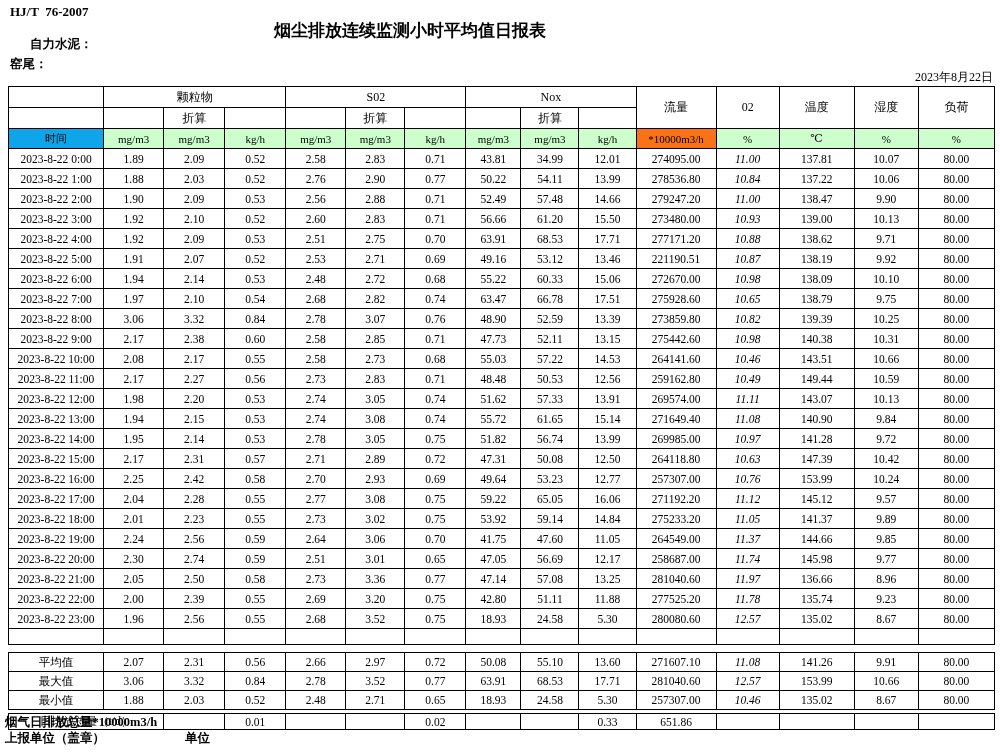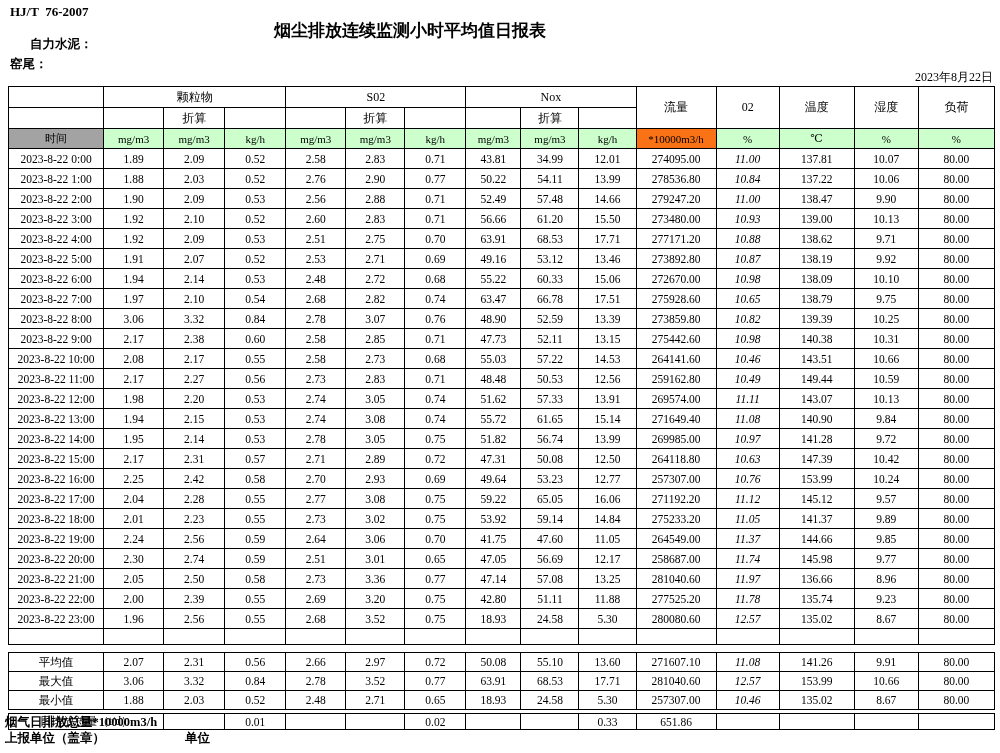--- a/index.html
+++ b/index.html
@@ -79,21 +79,21 @@
           <td>折算</td>
           <td></td>
           <td></td>
           <td>折算</td>
           <td></td>
           <td></td>
           <td>折算</td>
           <td></td>
         </tr>
         <tr class="urow">
-          <td class="green" style="background: #a3a3a3; text-align: center;">时间</td>
+          <td class="green" style="background: #0ea5e9; text-align: center;">时间</td>
         <td class="green" style="background: rgb(204, 255, 204);">mg/m3</td>
             <td class="green" style="background: rgb(204, 255, 204);">mg/m3</td>
             <td class="green" style="background: rgb(204, 255, 204);">kg/h</td>
             <td class="green" style="background: rgb(204, 255, 204);">mg/m3</td>
             <td class="green" style="background: rgb(204, 255, 204);">mg/m3</td>
             <td class="green" style="background: rgb(204, 255, 204);">kg/h</td>
             <td class="green" style="background: rgb(204, 255, 204);">mg/m3</td>
             <td class="green" style="background: rgb(204, 255, 204);">mg/m3</td>
             <td class="green" style="background: rgb(204, 255, 204);">kg/h</td>
             <td class="green" style="background: #f97316;">*10000m3/h</td>
@@ -193,21 +193,21 @@
             <td>2023-8-22 5:00</td>
             <td>1.91</td>
             <td>2.07</td>
             <td>0.52</td>
             <td>2.53</td>
             <td>2.71</td>
             <td>0.69</td>
             <td>49.16</td>
             <td>53.12</td>
             <td>13.46</td>
-            <td>273892.80</td>
+            <td>221190.51</td>
             <td class="c-o2">10.87</td>
             <td>138.19</td>
             <td>9.92</td>
             <td>80.00</td>
           </tr>
           <tr>
             <td>2023-8-22 6:00</td>
             <td>1.94</td>
             <td>2.14</td>
             <td>0.53</td>

